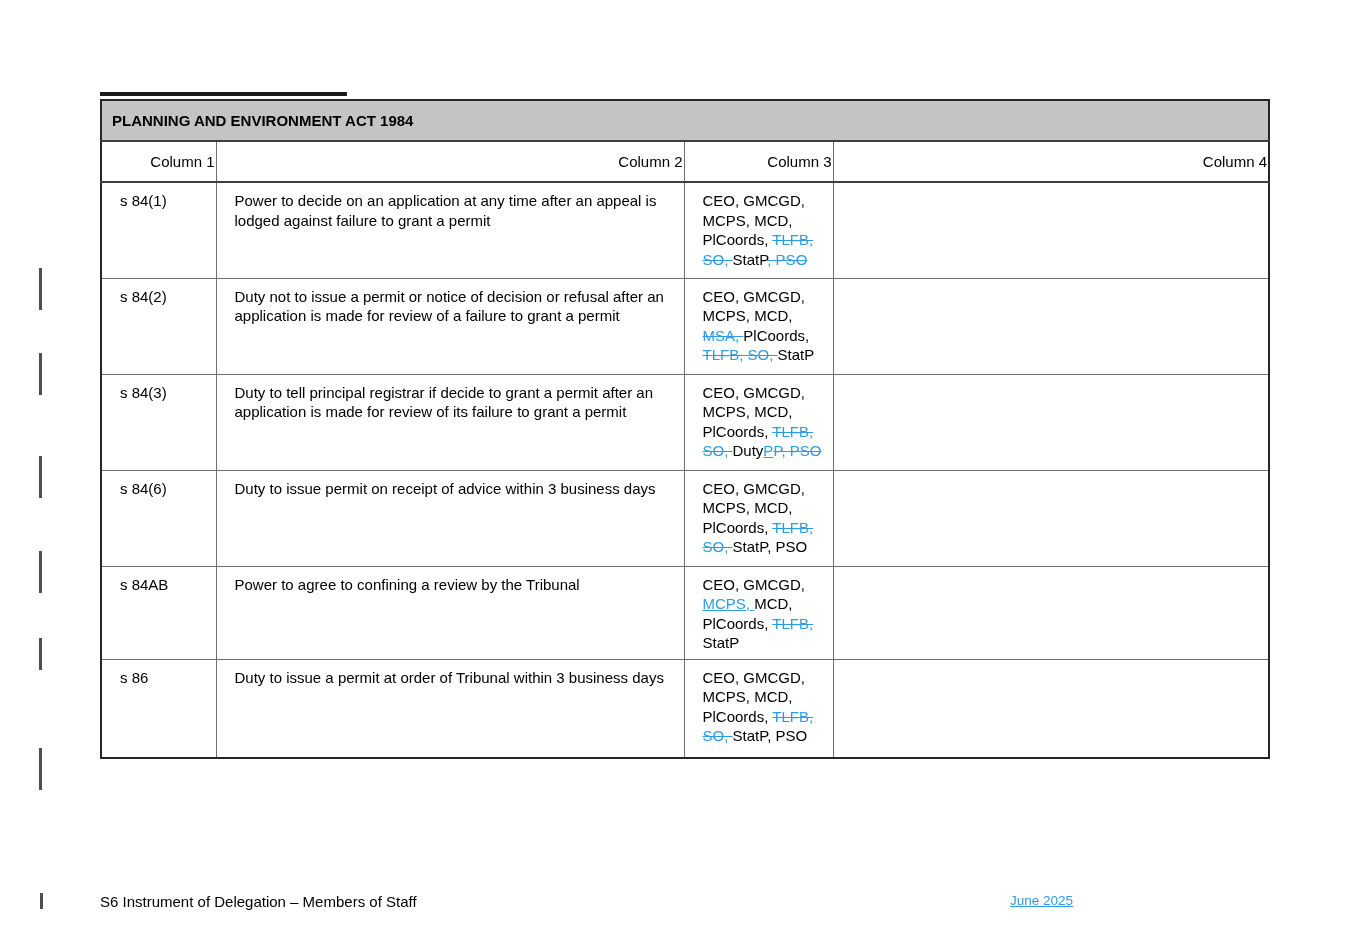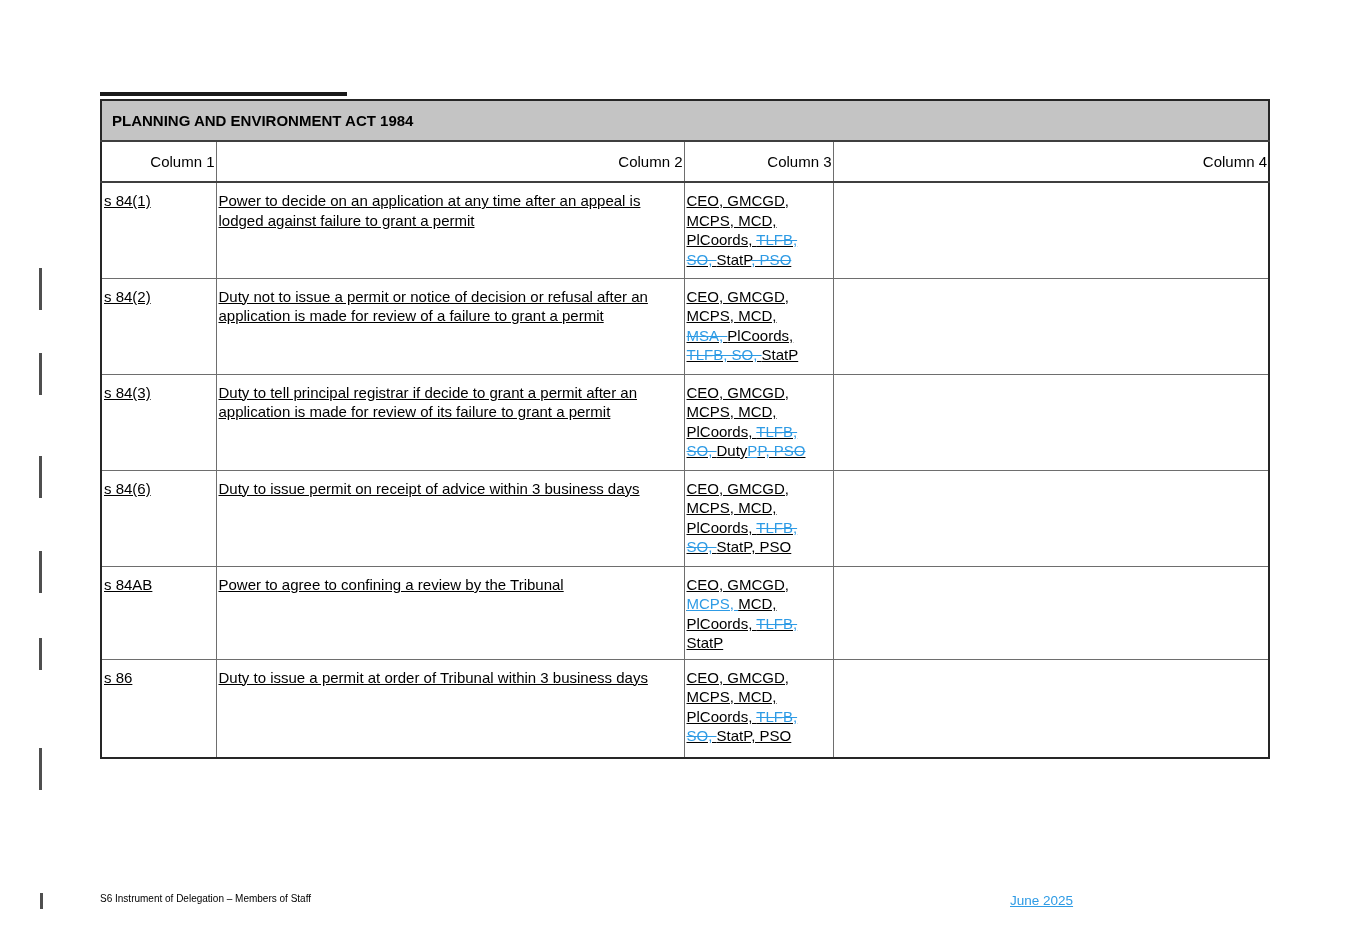--- a/index.html
+++ b/index.html
@@ -50,23 +50,22 @@
     border-bottom: 2px solid #3f3f3f;
   }
   tr.fields-row td {
     font-weight: bold;
     text-align: center;
     vertical-align: middle;
     height: 42px;
   }
   tbody.data-rows td {
     vertical-align: top;
-    padding: 8px 10px 4px 2px;
+    padding: 8px 10px 4px 18px;
     line-height: 19.5px;
-    text-decoration: underline;
   }
   tbody.data-rows tr { height: 96px; }
   tbody.data-rows tr:nth-child(5) { height: 93px; }
   tbody.data-rows tr:nth-child(6) { height: 99px; border-radius: 7px; }
   .dline { white-space: nowrap; }
   .del {
     color: var(--revision-blue);
     text-decoration: line-through;
     text-decoration-color: var(--revision-blue);
   }
@@ -75,21 +74,21 @@
     text-decoration: underline;
     text-decoration-color: var(--revision-blue);
   }
   .change-bar {
     position: absolute;
     left: 39px; width: 3px;
     background: #4f4f4f;
   }
   .footer-left {
     position: absolute; left: 100px; top: 893px;
-    font-size: 10px;
+    font-size: 15px;
   }
   .footer-right {
     position: absolute; left: 1010px; top: 893px;
     font-size: 13.5px;
     color: var(--revision-blue);
     text-decoration: underline;
     text-decoration-color: var(--revision-blue);
   }
 </style>
 </head>

